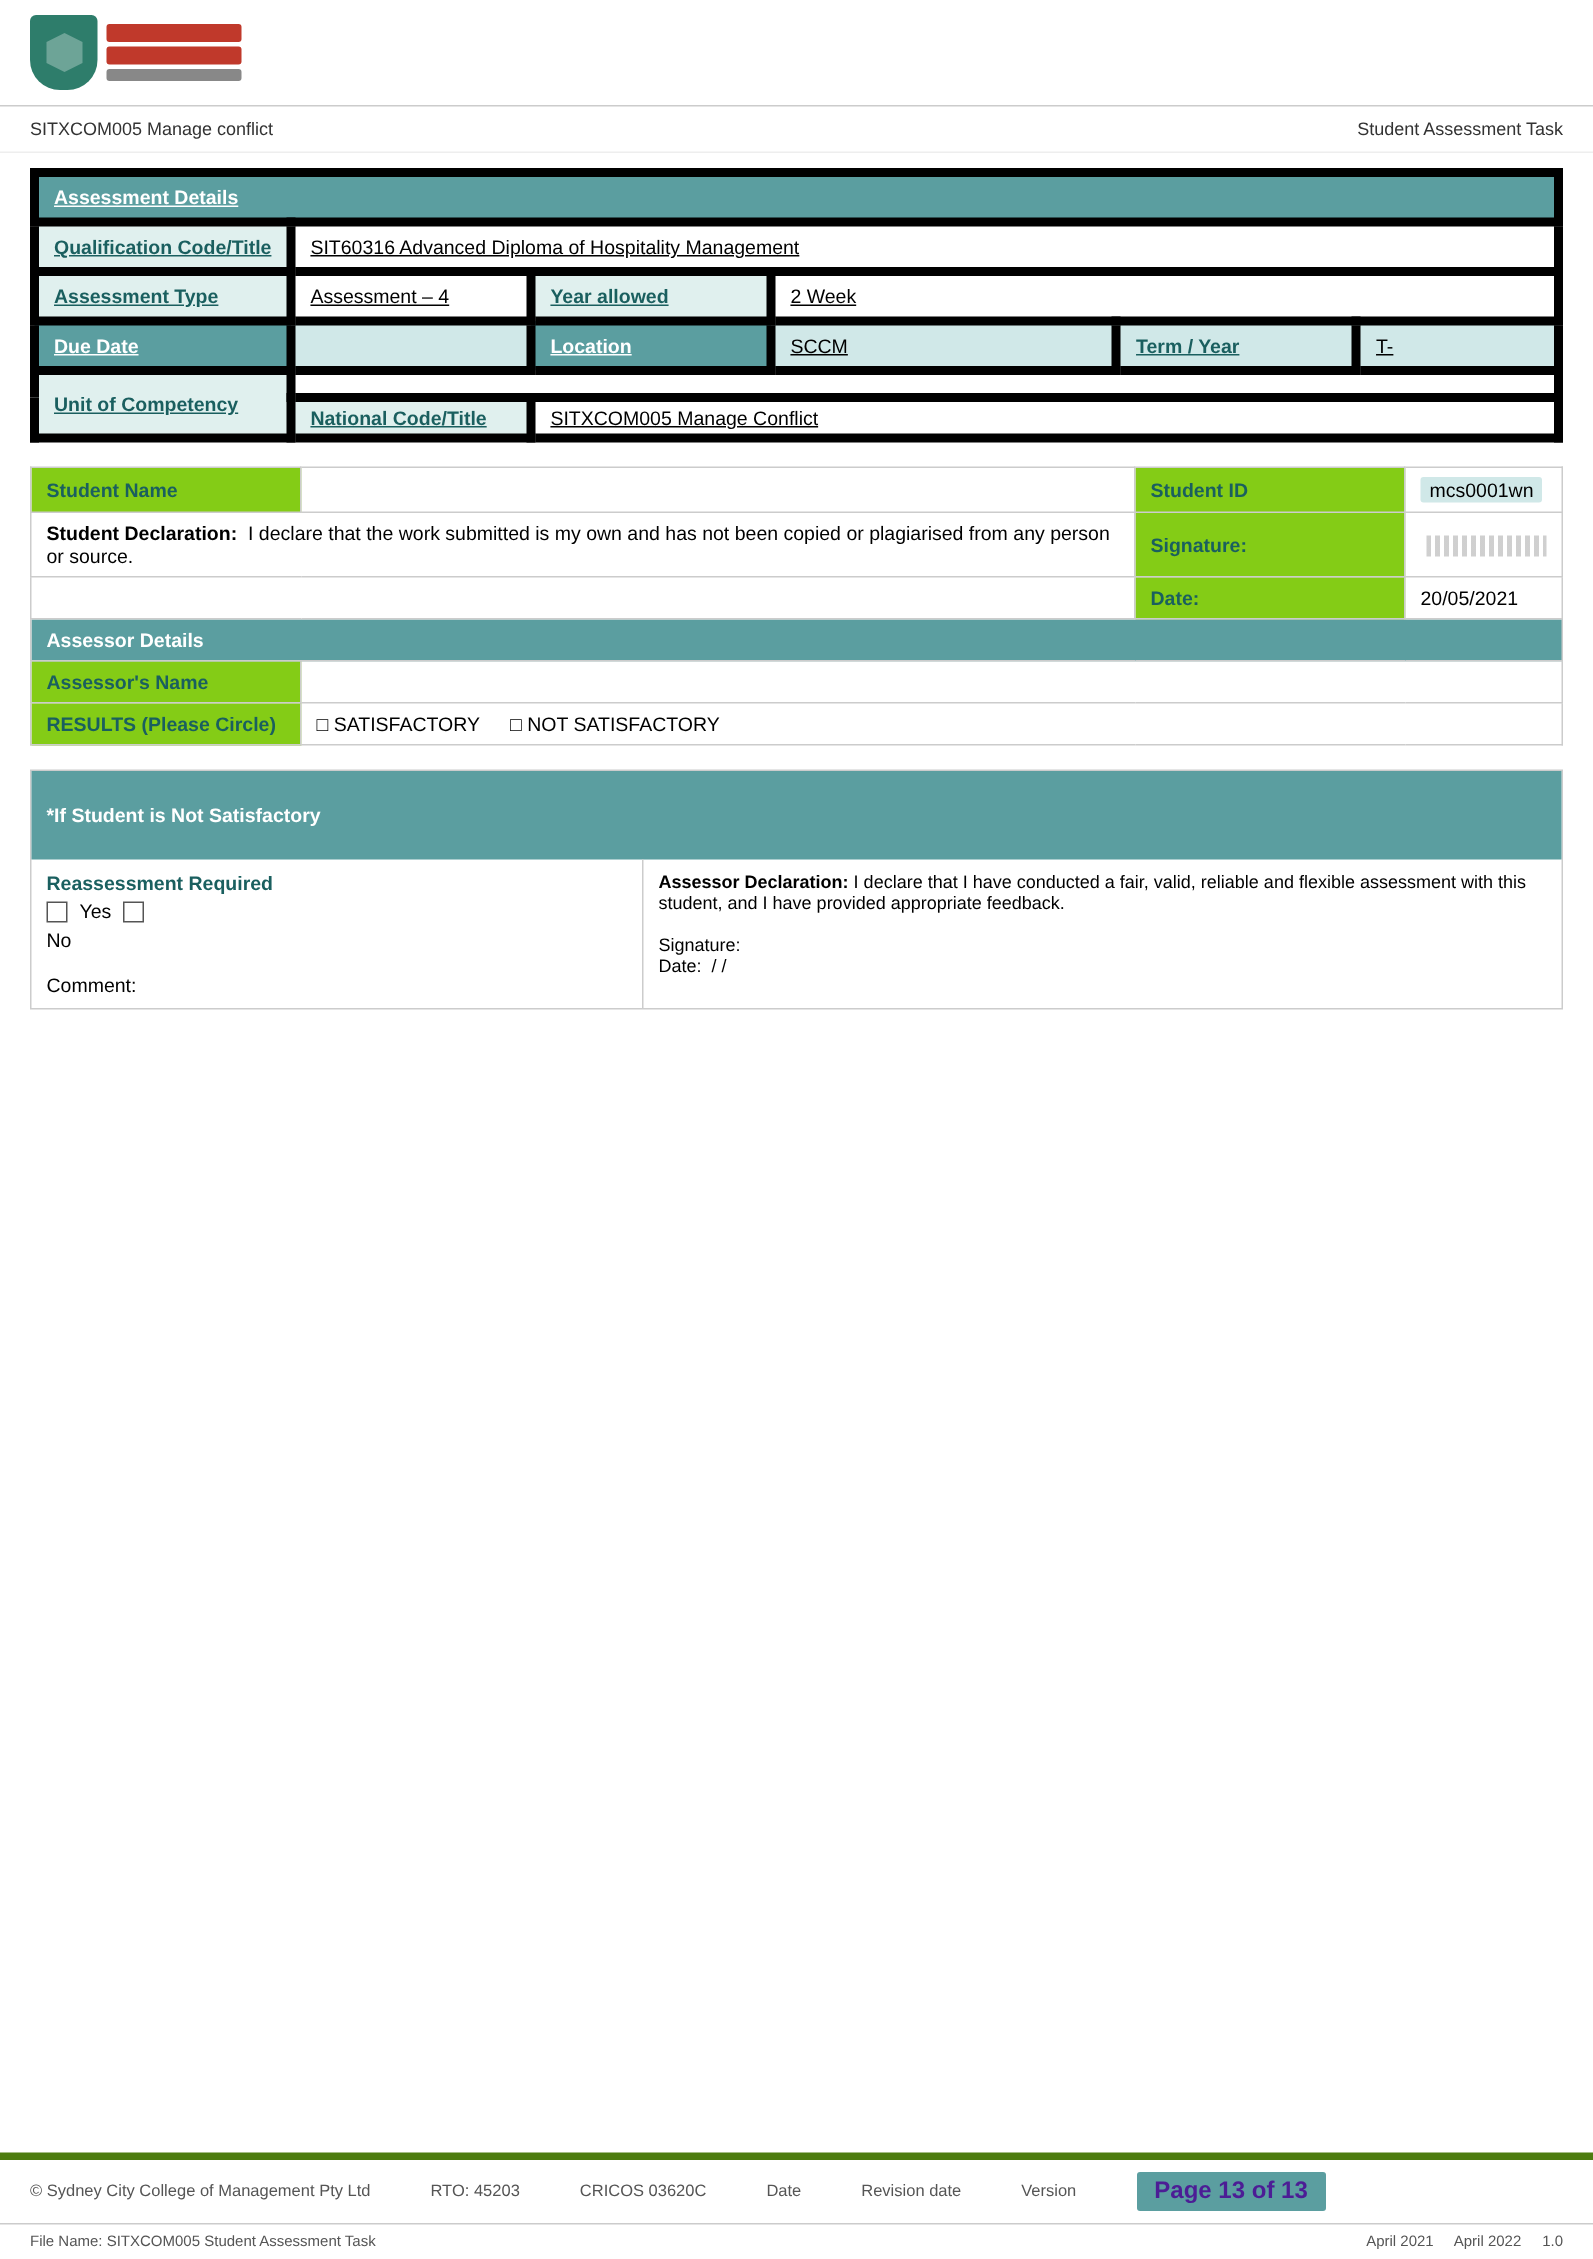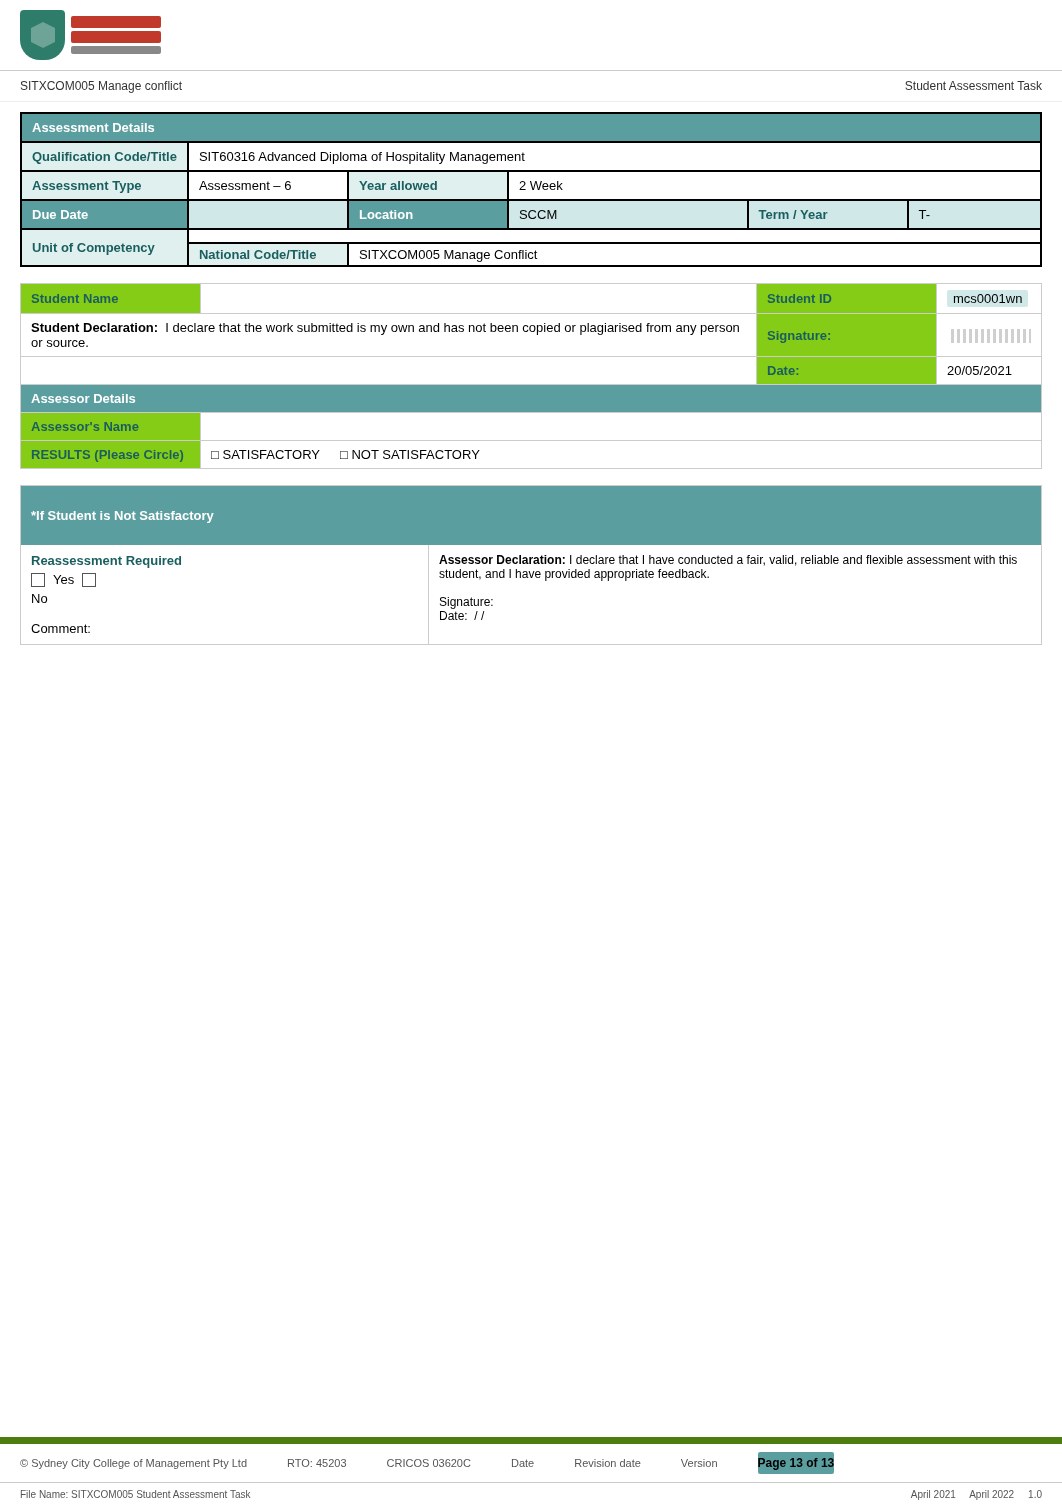--- a/index.html
+++ b/index.html
@@ -73,23 +73,24 @@
       padding: 10px 20px;
     }
 
     
     .section-table {
       width: 100%;
       border-collapse: collapse;
       margin-bottom: 16px;
     }
     .section-table td {
-      border: 2px solid #000000;
+      border: 6px solid #000000;
       padding: 6px 10px;
       vertical-align: middle;
+      text-decoration: underline;
     }
     .section-header {
       background: #5b9ea0;
       color: white;
       font-weight: bold;
       padding: 6px 10px;
       border: 1px solid #ccc;
     }
     .label-cell {
       background: #e0f0ee;
@@ -183,44 +184,44 @@
       gap: 8px;
       margin-bottom: 4px;
     }
 
     
     .footer {
       position: absolute;
       bottom: 0;
       left: 0;
       right: 0;
-      border-top: 7px solid #4d7c0f;
+      border-top: 5px solid #4d7c0f;
     }
     .footer-top {
       display: flex;
       align-items: center;
       padding: 8px 20px;
       gap: 40px;
       font-size: 11px;
       color: #555;
       border-bottom: 1px solid #ccc;
     }
     .footer-bottom {
       display: flex;
       align-items: center;
       justify-content: space-between;
       padding: 6px 20px;
       font-size: 10px;
       color: #555;
     }
     .page-badge {
       background: #5b9ea0;
-      color: #000000;
-      padding: 4px 0;
-      font-size: 12px;
+      color: #4c1d95;
+      padding: 4px 12px;
+      font-size: 16px;
       font-weight: bold;
       border-radius: 2px;
     }
 
     .inline-id {
       display: inline-block;
       background: #d0e8e8;
       padding: 1px 6px;
       border-radius: 2px;
     }
@@ -267,21 +268,21 @@
     <tbody>
         <tr>
       <td colspan="6" class="section-header">Assessment Details</td>
     </tr>
     <tr>
       <td class="label-cell">Qualification Code/Title</td>
       <td colspan="5" class="value-cell">SIT60316 Advanced Diploma of Hospitality Management</td>
     </tr>
     <tr>
       <td class="label-cell">Assessment Type</td>
-      <td class="value-cell">Assessment – 6</td>
+      <td class="value-cell">Assessment – 4</td>
       <td class="label-cell">Year allowed</td>
       <td colspan="3" class="value-cell">2 Week</td>
     </tr>
     <tr class="teal-row">
       <td class="teal-label label-cell">Due Date</td>
       <td class="value-cell"></td>
       <td class="teal-label label-cell">Location</td>
       <td class="value-cell">SCCM</td>
       <td class="label-cell">Term / Year</td>
       <td class="value-cell">T-</td>

